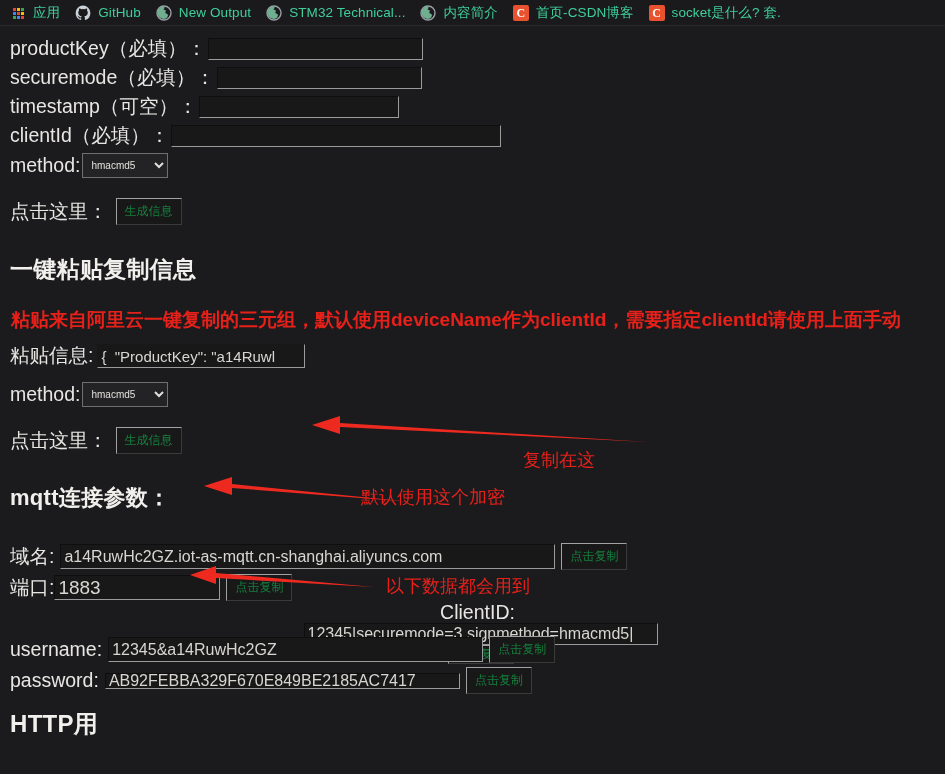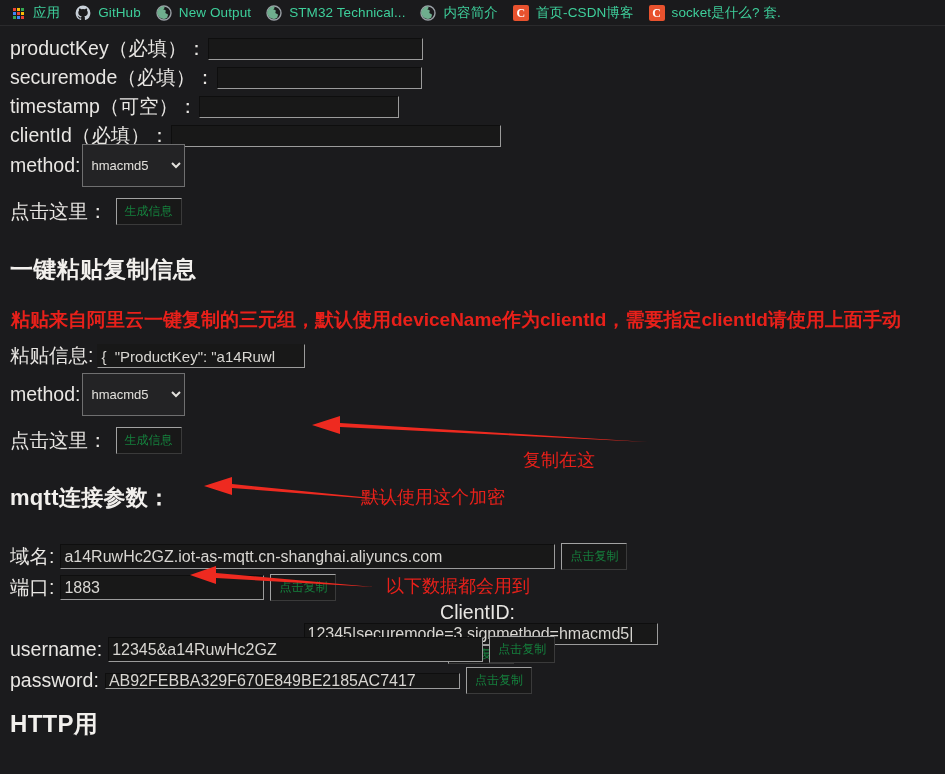--- a/index.html
+++ b/index.html
@@ -97,23 +97,23 @@
     height: 22px;
     padding: 1px 3px;
     outline: none;
     vertical-align: middle;
   }
   .inp.caret { border-color:#181818; border-bottom-color:#9b9b9b; border-right-color:#9b9b9b; }
   select.sel {
     background: #232325;
     color: #e2e0dc;
     border: 1px solid #6f6f70;
-    font-size: 13px;
-    font-family: "Liberation Sans", sans-serif;
-    height: 43px;
+    font-size: 10px;
+    font-family: "Liberation Sans", sans-serif;
+    height: 25px;
     padding: 1px 2px 1px 4px;
     outline: none;
   }
   button.btn {
     background: #181818;
     color: #15803d;
     border: 1px solid #181818;
     border-top-color: #a2a2a2;
     border-left-color: #a2a2a2;
     border-bottom-color: #3a3a3a;
@@ -280,21 +280,21 @@
   <div class="sp-28"></div>
 
   <div id="mqtt-rows">
       <div class="row" style="height: 31px;">
         <span class="lbl">域名:</span>
         <input class="inp" value="a14RuwHc2GZ.iot-as-mqtt.cn-shanghai.aliyuncs.com" style="width: 495px; margin-left: 6px; height: 25px; font-size: 16px;">
         <button class="btn" style="margin-left: 6px;">点击复制</button>
       </div>
       <div class="row" style="height: 31px;">
         <span class="lbl">端口:</span>
-        <input class="inp" value="1883" style="width: 204px; margin-left: 6px; height: 25px; font-size: 16px;">
+        <input class="inp" value="1883" style="width: 166px; margin-left: 0; height: 25px; font-size: 19px;">
         <button class="btn" style="margin-left: 6px;">点击复制</button>
       </div>
       <div class="row" style="height: 31px; flex-direction: column;">
         <span class="lbl">ClientID:</span>
         <input class="inp" value="12345|securemode=3,signmethod=hmacmd5|" style="width: 354px; margin-left: 6px; height: 25px; font-size: 16px;">
         <button class="btn" style="margin-left: 6px;">点击复制</button>
       </div>
       <div class="row" style="height: 31px;">
         <span class="lbl">username:</span>
         <input class="inp" value="12345&amp;a14RuwHc2GZ" style="width: 375px; margin-left: 6px; height: 25px; font-size: 16px;">

